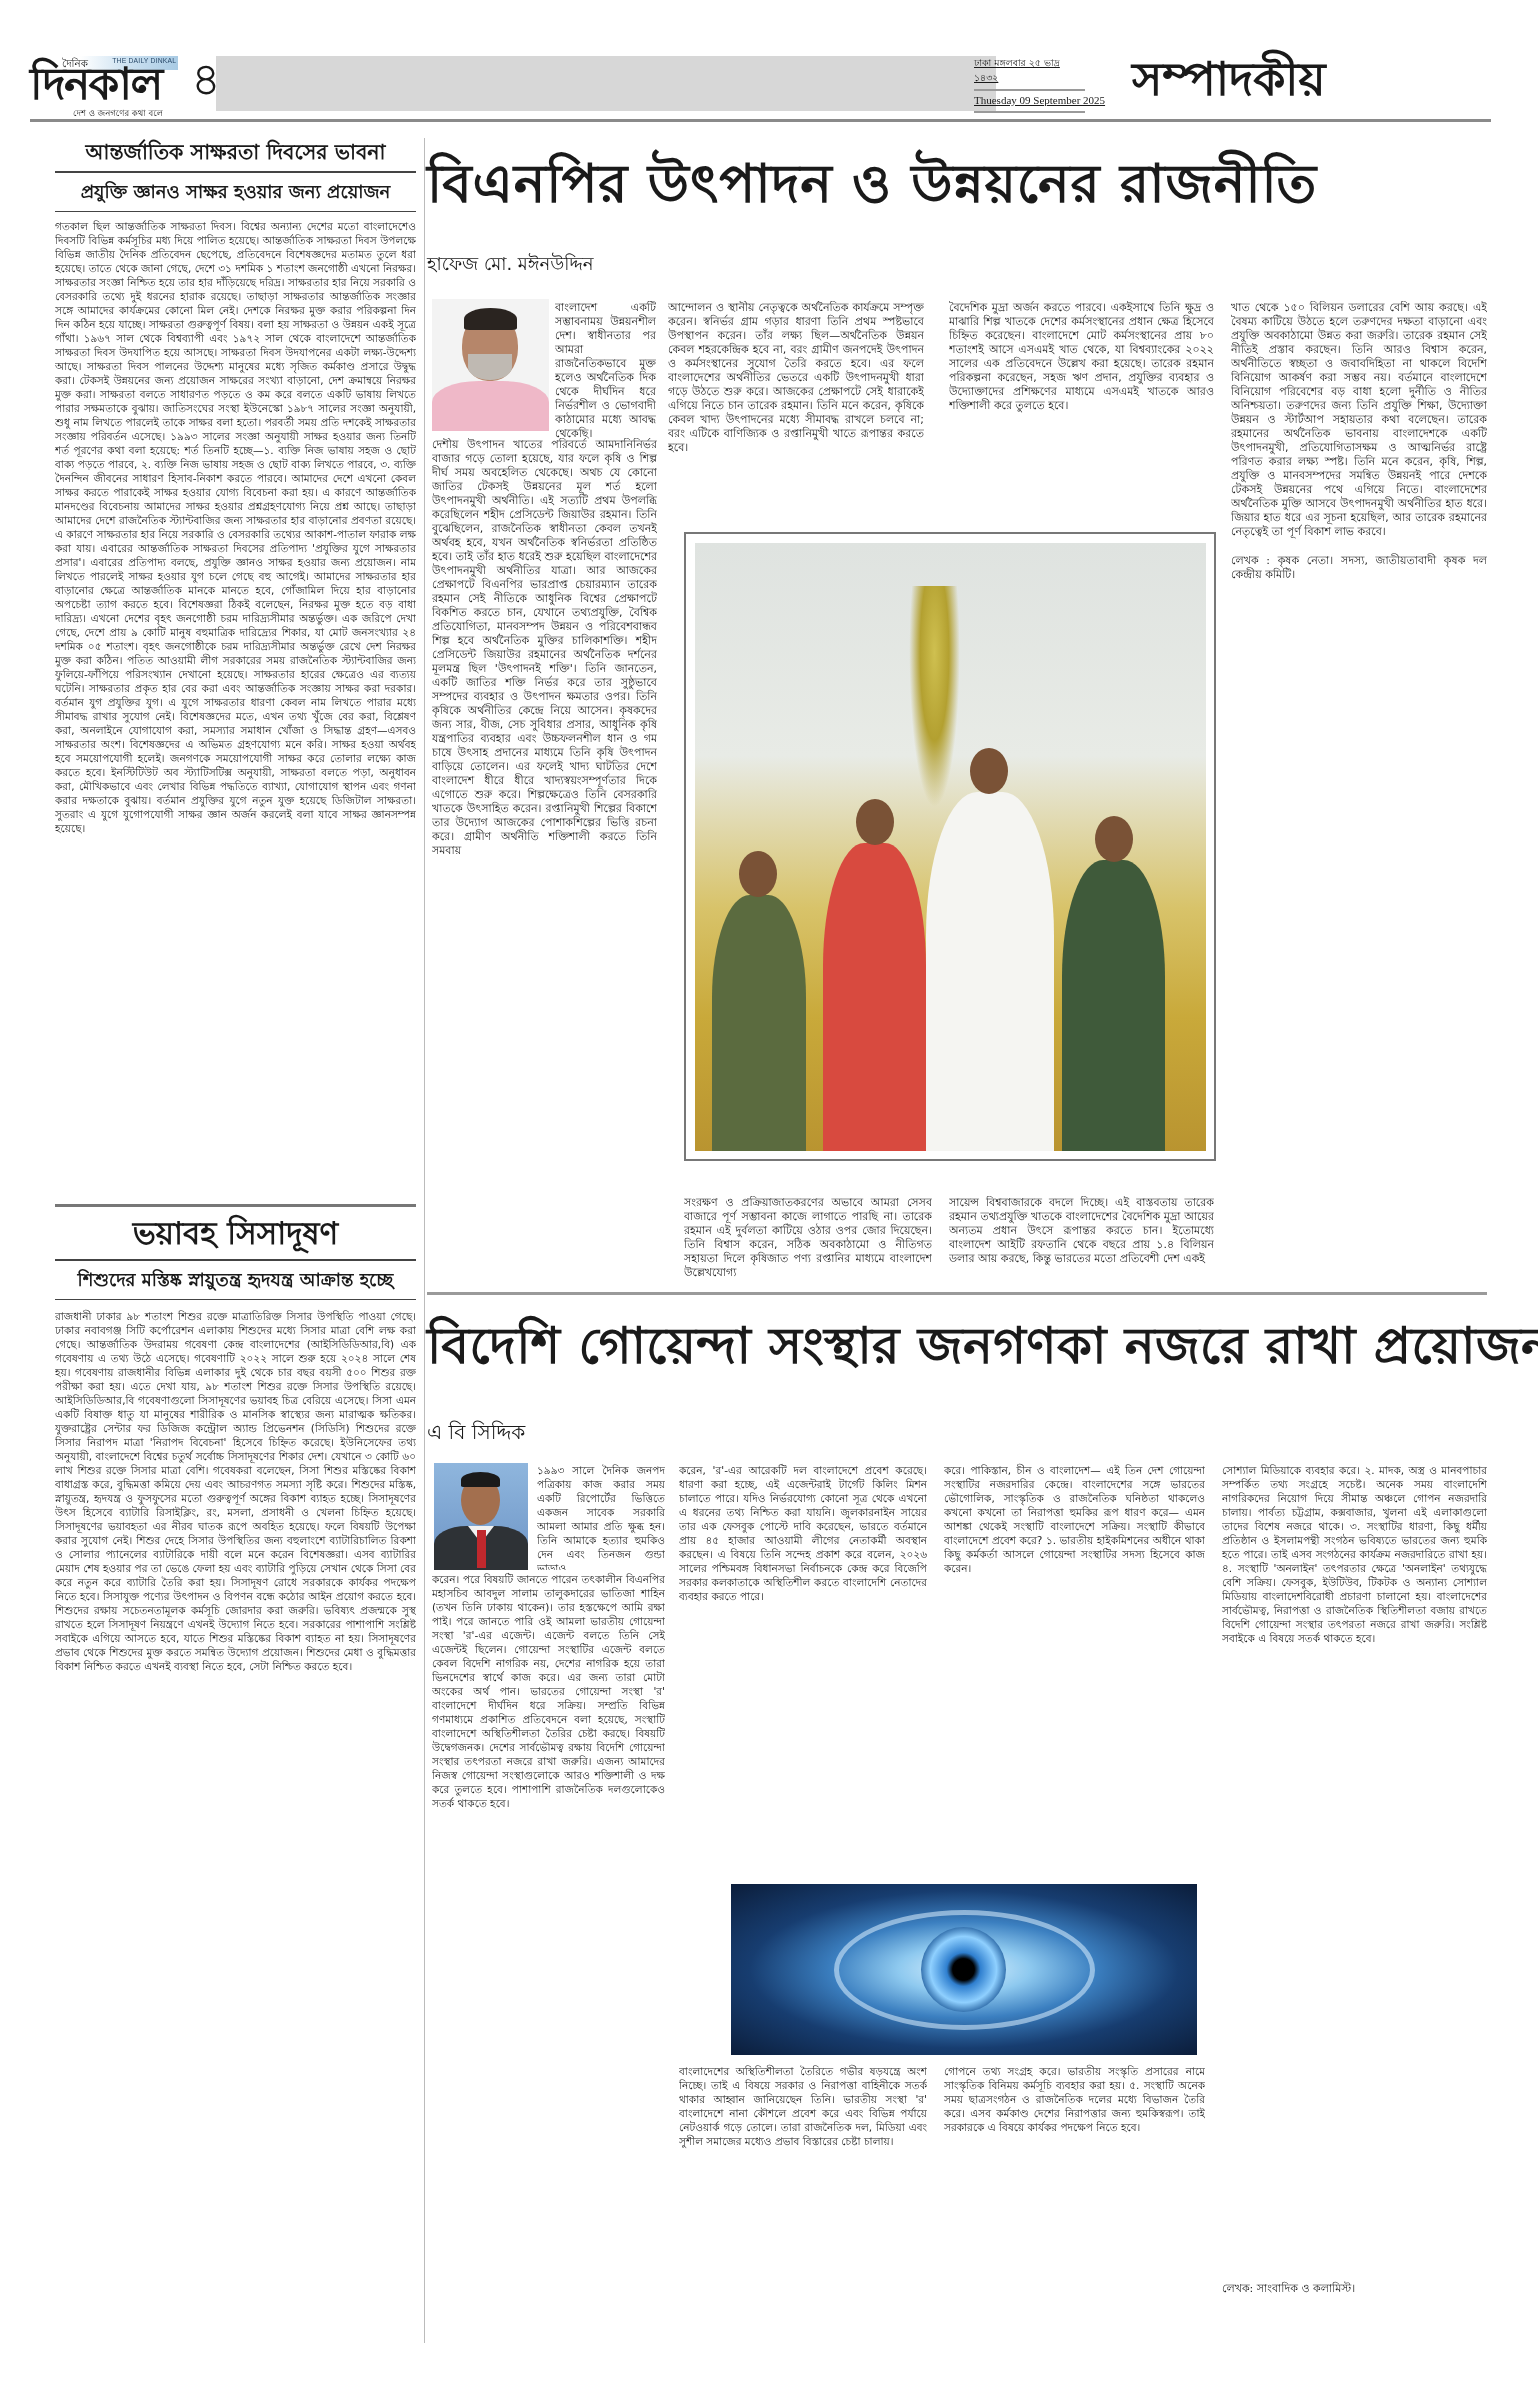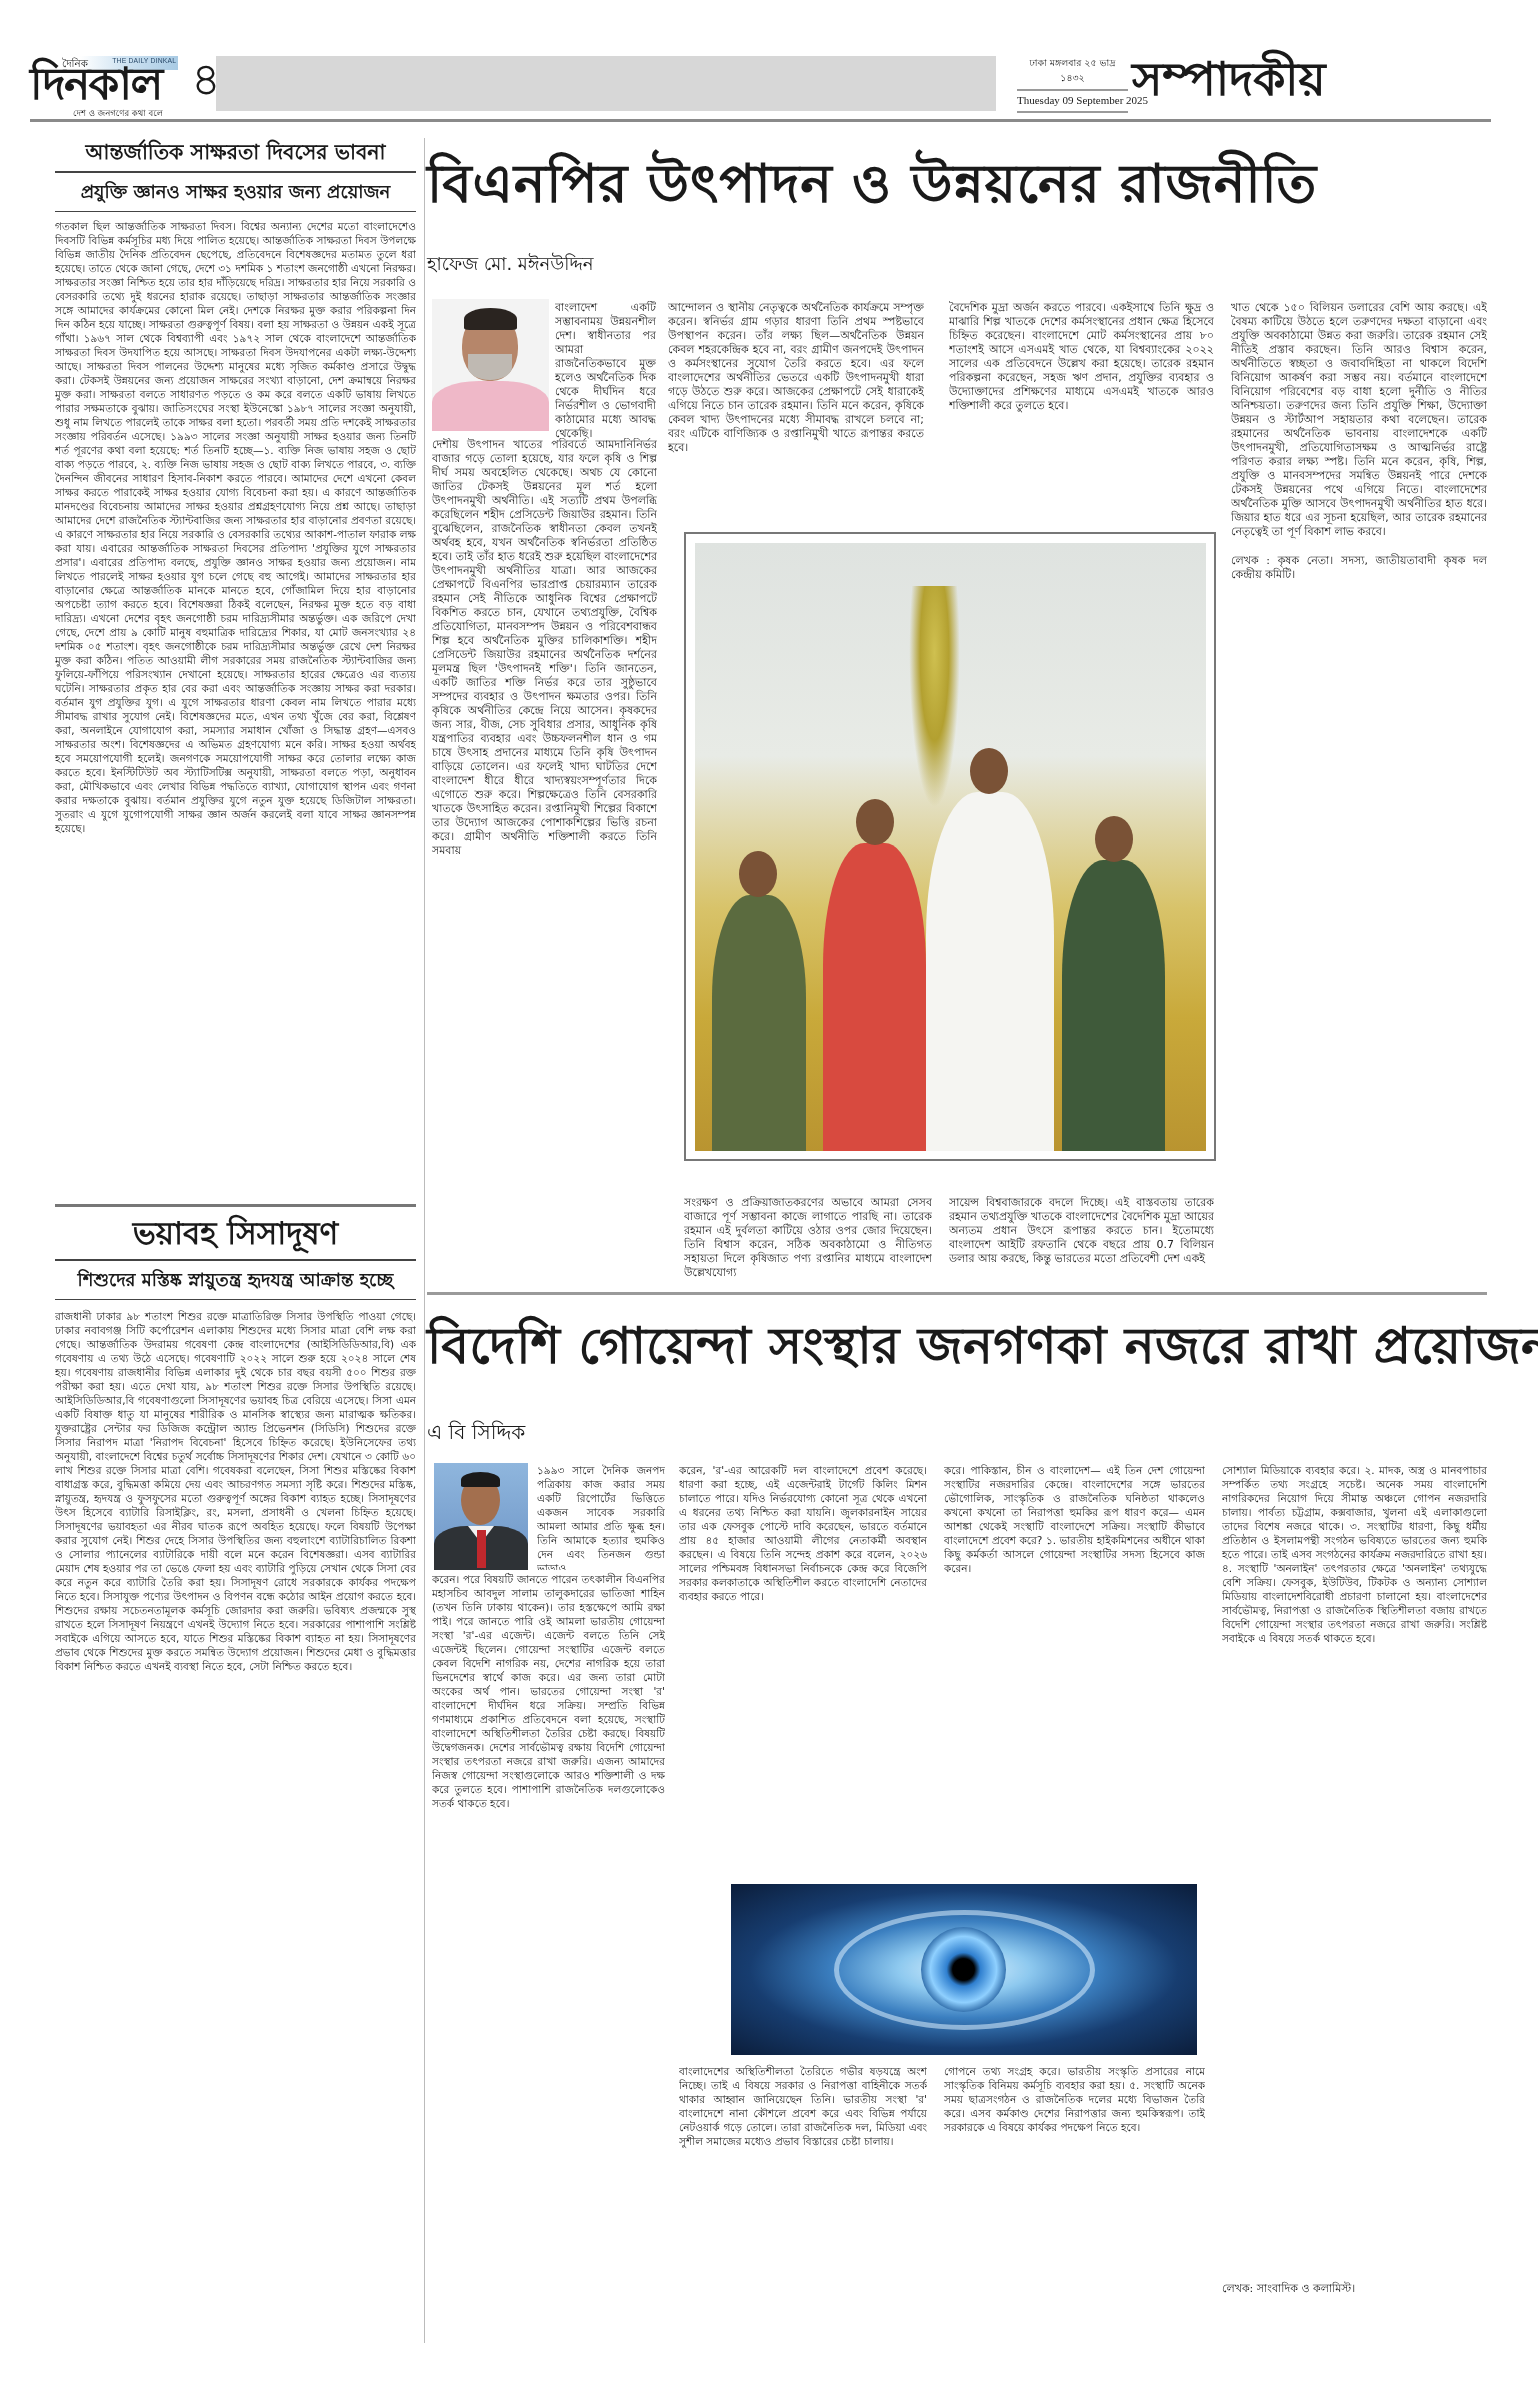--- a/index.html
+++ b/index.html
@@ -10,21 +10,21 @@
   .masthead { position: absolute; left: 30px; top: 51px; width: 1461px; height: 73px; }
   .logo { position: absolute; left: 0; top: 0; width: 154px; height: 64px; }
   .logo-small { position: absolute; left: 32px; top: 5.1px; font-size: 10.3px; }
   .logo-band { position: absolute; left: 50px; top: 5.1px; width: 98px; height: 13.7px;
                background: linear-gradient(90deg, #ffffff 0%, #cfe3f2 45%, #a9cbe4 100%); }
   .logo-en { position: absolute; right: 1.7px; top: 0.9px; font-size: 6.8px; color: #2a4a6a; letter-spacing: 0.2px; font-family: "Liberation Sans", sans-serif; }
   .logo-main { position: absolute; left: 0; top: 6.8px; font-size: 44px; font-weight: bold; line-height: 51px; letter-spacing: -1.7px; }
   .logo-tag { position: absolute; left: 43px; top: 56px; font-size: 8.5px; }
   .page-num { position: absolute; left: 161px; top: 3.4px; font-size: 46px; line-height: 51px; font-family: "DejaVu Sans", sans-serif; }
   .mast-gray { position: absolute; left: 186px; top: 5.1px; width: 780px; height: 55px; background: #d7d7d7; }
-  .dateblock { position: absolute; left: 987px; top: 5.1px; width: 111px; text-align: center; }
+  .dateblock { position: absolute; left: 944px; top: 5.1px; width: 111px; text-align: left; text-decoration: underline; }
   .date-bn { font-size: 9.4px; padding-bottom: 3.4px; border-bottom: 2.6px solid #9a9a9a; }
   .date-en { font-size: 11px; padding-top: 2.6px; padding-bottom: 5.1px; border-bottom: 2.6px solid #9a9a9a; font-family: "Liberation Serif", serif; white-space: nowrap; }
   .section-title { position: absolute; left: 1102px; top: -1.7px; font-size: 46px; font-weight: bold; line-height: 60px; }
   .mast-rule { position: absolute; left: 0; top: 68px; width: 1461px; height: 3.4px; background: #8a8a8a; }
 
   
   .leftcol { position: absolute; left: 55px; top: 138px; width: 361px; }
   .lc-title { font-size: 20.5px; text-align: center; line-height: 29px; white-space: nowrap; }
   .lc-sub { font-size: 18px; text-align: center; line-height: 29px; white-space: nowrap; }
   .rule { height: 1.7px; background: #444; margin: 4.3px 0; }
@@ -167,21 +167,21 @@
       <div class="person p2"></div>
         <div class="head" style="left:161px;top:256px"></div>
       <div class="person p3"></div>
         <div class="head" style="left:275px;top:205px"></div>
       <div class="person p4"></div>
         <div class="head" style="left:400px;top:273px"></div>
     </div>
   </div>
 
   <p class="a1-body a1-lower">সংরক্ষণ ও প্রক্রিয়াজাতকরণের অভাবে আমরা সেসব বাজারে পূর্ণ সম্ভাবনা কাজে লাগাতে পারছি না। তারেক রহমান এই দুর্বলতা কাটিয়ে ওঠার ওপর জোর দিয়েছেন। তিনি বিশ্বাস করেন, সঠিক অবকাঠামো ও নীতিগত সহায়তা দিলে কৃষিজাত পণ্য রপ্তানির মাধ্যমে বাংলাদেশ উল্লেখযোগ্য</p>
-  <p class="a1-body a1-lower2">সায়েন্স বিশ্ববাজারকে বদলে দিচ্ছে। এই বাস্তবতায় তারেক রহমান তথ্যপ্রযুক্তি খাতকে বাংলাদেশের বৈদেশিক মুদ্রা আয়ের অন্যতম প্রধান উৎসে রূপান্তর করতে চান। ইতোমধ্যে বাংলাদেশ আইটি রফতানি থেকে বছরে প্রায় 0.7 বিলিয়ন ডলার আয় করছে, কিন্তু ভারতের মতো প্রতিবেশী দেশ একই</p>
+  <p class="a1-body a1-lower2">সায়েন্স বিশ্ববাজারকে বদলে দিচ্ছে। এই বাস্তবতায় তারেক রহমান তথ্যপ্রযুক্তি খাতকে বাংলাদেশের বৈদেশিক মুদ্রা আয়ের অন্যতম প্রধান উৎসে রূপান্তর করতে চান। ইতোমধ্যে বাংলাদেশ আইটি রফতানি থেকে বছরে প্রায় ১.৪ বিলিয়ন ডলার আয় করছে, কিন্তু ভারতের মতো প্রতিবেশী দেশ একই</p>
 </article>
 
 <div class="a1-end-rule"></div>
 
 <article>
   <h1 class="a2-head">বিদেশি গোয়েন্দা সংস্থার জনগণকা নজরে রাখা প্রয়োজন</h1>
   <div class="a2-byline">এ বি সিদ্দিক</div>
 
   <div class="a2-photo">
     <div class="suit"></div>

